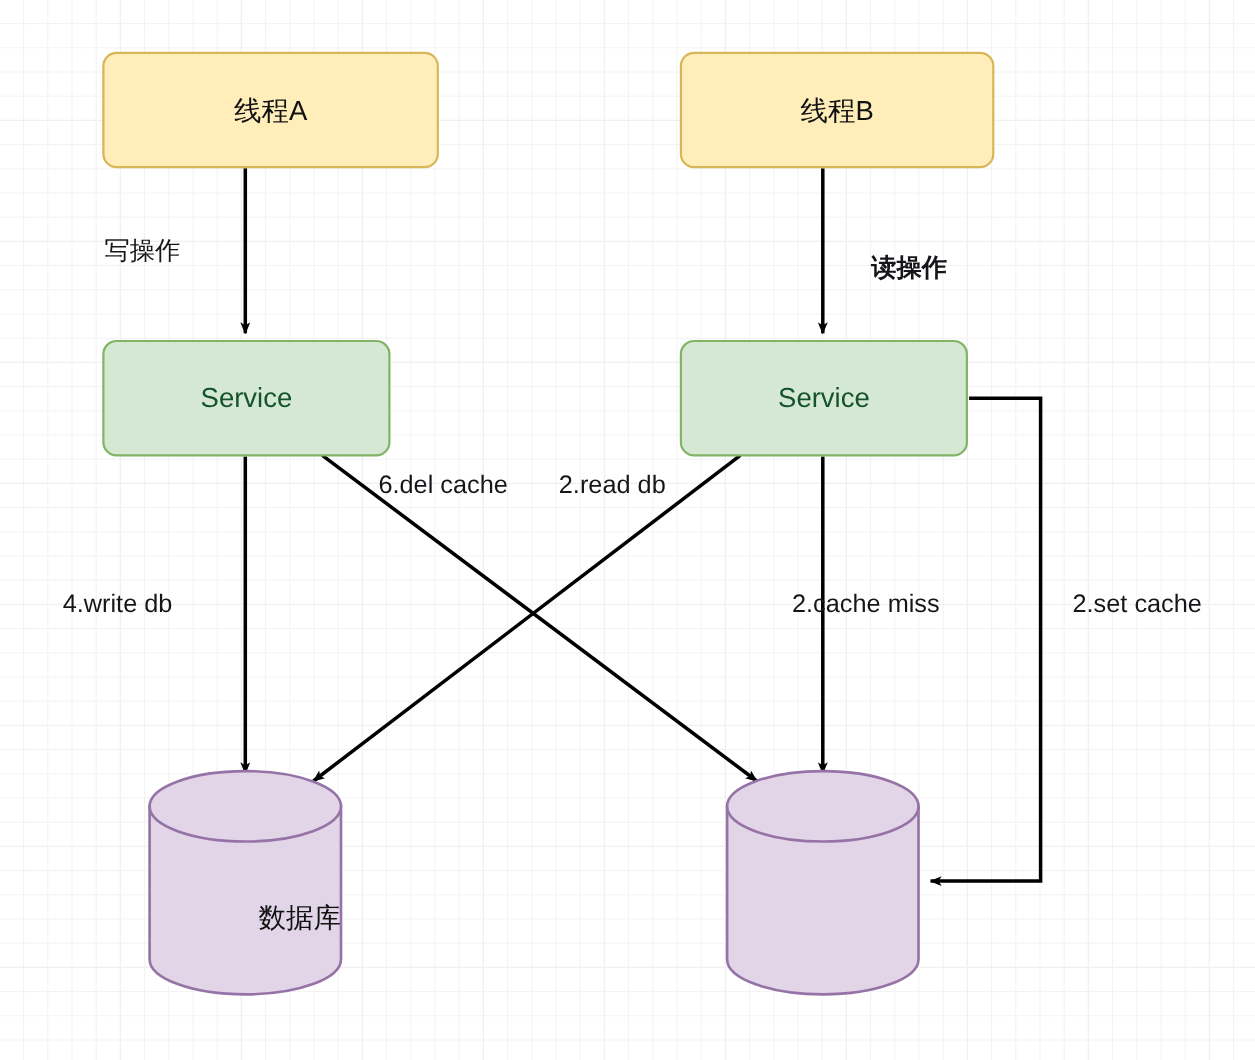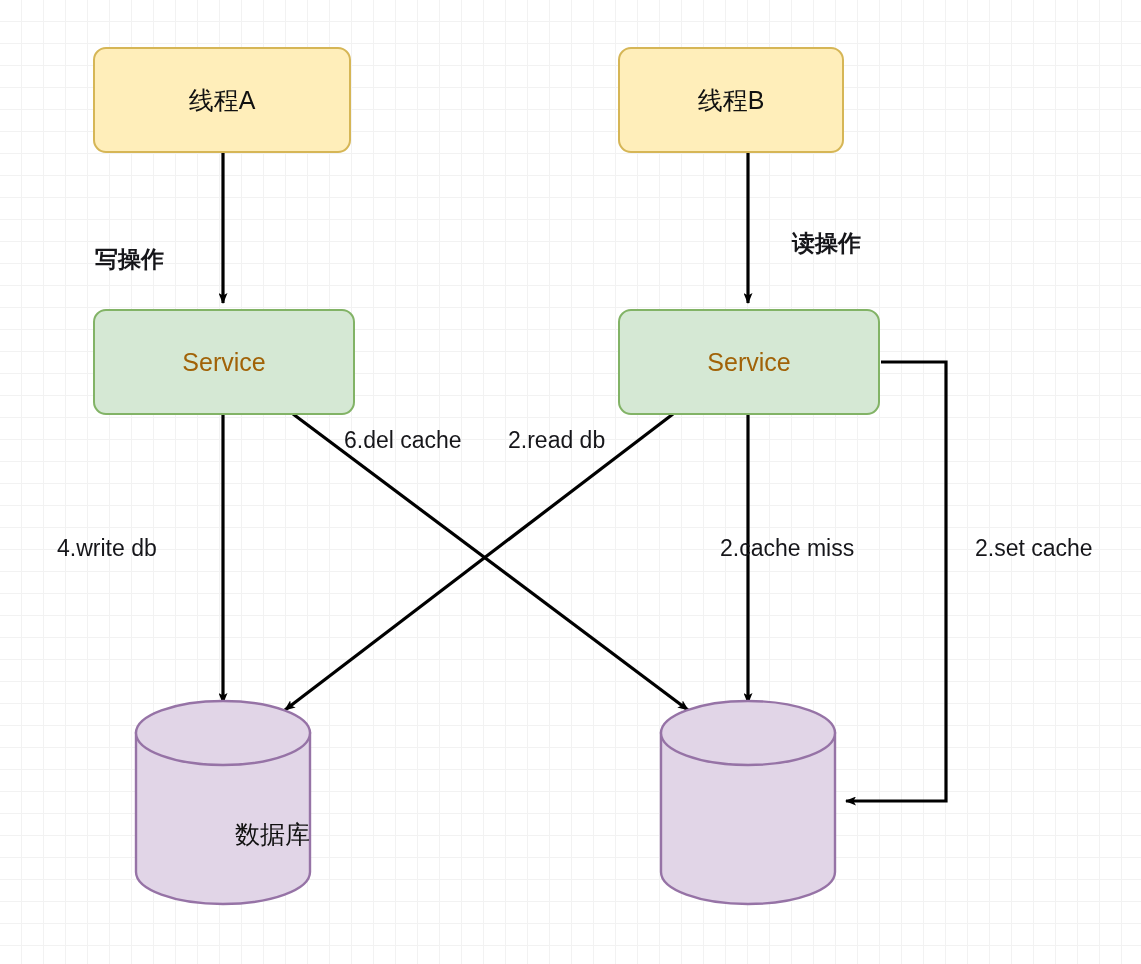--- a/index.html
+++ b/index.html
@@ -51,21 +51,21 @@
   }
   .thread-box {
     background: #ffeeba;
     border-color: #d6b656;
     color: #111111;
     font-size: 25px;
   }
   .service-box {
     background: #d5e8d4;
     border-color: #82b366;
-    color: #a16207;
+    color: #14532d;
     font-size: 25px;
   }
   .cyl-label {
     position: absolute;
     width: 100%;
     text-align: right;
     font-size: 25px;
     color: #111111;
     pointer-events: none;
   }
@@ -107,40 +107,40 @@
       <path d="M 136 733 L 136 872 A 87 32 0 0 0 310 872 L 310 733 Z" fill="#e1d5e7" stroke="#9673a6" stroke-width="2.4"></path>
       <ellipse cx="223" cy="733" rx="87" ry="32" fill="#e1d5e7" stroke="#9673a6" stroke-width="2.4"></ellipse>
     </g>
 
     <g>
       <path d="M 661 733 L 661 872 A 87 32 0 0 0 835 872 L 835 733 Z" fill="#e1d5e7" stroke="#9673a6" stroke-width="2.4"></path>
       <ellipse cx="748" cy="733" rx="87" ry="32" fill="#e1d5e7" stroke="#9673a6" stroke-width="2.4"></ellipse>
     </g>
   </svg>
 
-  <div class="node rbox thread-box" style="left:93px; top:47px; width:258px; height:106px;">
+  <div class="node rbox thread-box" style="left:93px; top:47px; width:306px; height:106px;">
     <span>线程A</span>
   </div>
 
-  <div class="node rbox thread-box" style="left:618px; top:47px; width:226px; height:106px;">
+  <div class="node rbox thread-box" style="left:618px; top:47px; width:286px; height:106px;">
     <span>线程B</span>
   </div>
 
   <div class="node rbox service-box" style="left:93px; top:309px; width:262px; height:106px;">
     <span>Service</span>
   </div>
 
   <div class="node rbox service-box" style="left:618px; top:309px; width:262px; height:106px;">
     <span>Service</span>
   </div>
 
   <div class="cyl-label" style="left:136px; top:818px; width:174px;">数据库</div>
 
 
-  <div class="edge-label" style="left:95px; top:248px;font-weight:bold;">写操作</div>
+  <div class="edge-label" style="left:95px; top:216px;">写操作</div>
 
   <div class="edge-label" style="left:792px; top:232px;font-weight:bold;">读操作</div>
 
   <div class="edge-label" style="left:344px; top:429px;">6.del cache</div>
 
   <div class="edge-label" style="left:508px; top:429px;">2.read db</div>
 
   <div class="edge-label" style="left:57px; top:537px;">4.write db</div>
 
   <div class="edge-label" style="left:720px; top:537px;">2.cache miss</div>

